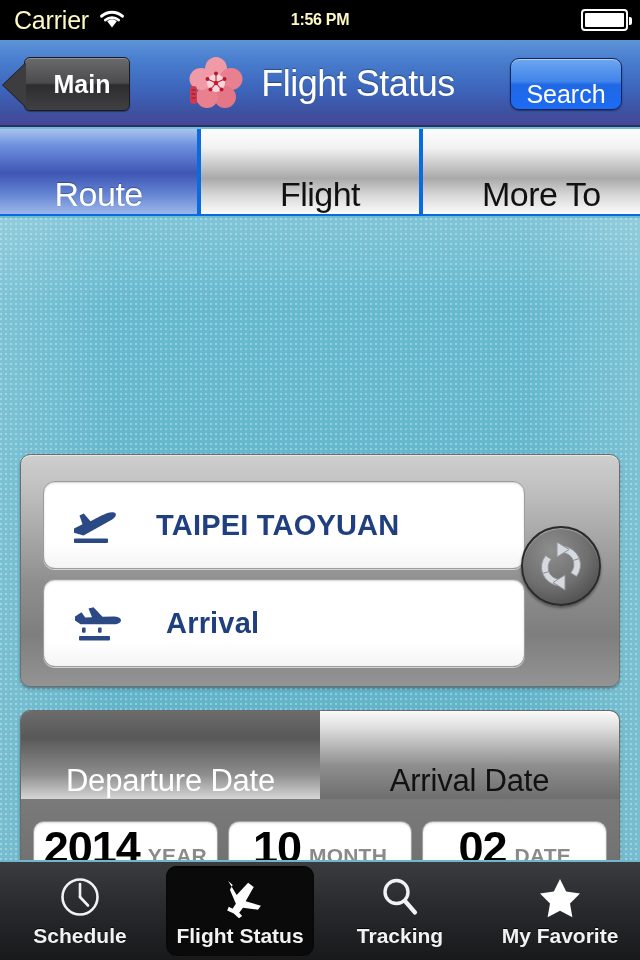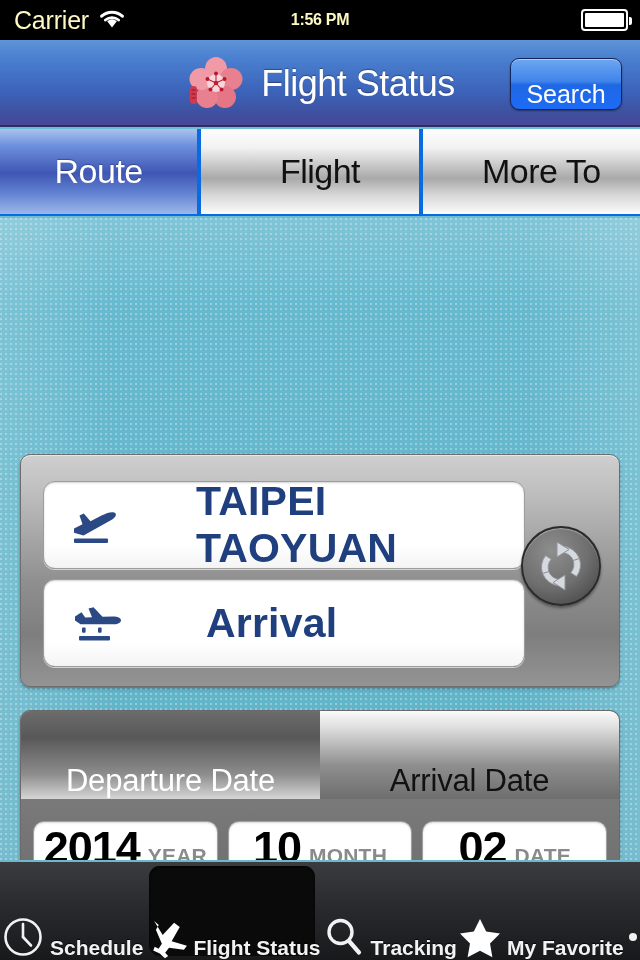--- a/index.html
+++ b/index.html
@@ -87,21 +87,21 @@
     display: flex; align-items: flex-end; justify-content: center;
     box-shadow: inset 0 1px 0 rgba(255,255,255,0.45), 0 1px 2px rgba(0,0,0,0.4);
   }
 
   
   #segmented-tabs {
     position: absolute; left: 0; top: 129px; width: 640px; height: 87px;
     display: flex; border-bottom: 2px solid #0a6be0;
   }
   .seg {
-    flex: 1 1 0; display: flex; align-items: center; justify-content: center;
+    flex: 1 1 0; display: flex; align-items: flex-end; justify-content: center;
     font-size: 34px; letter-spacing: -0.5px; position: relative;
   }
   .seg + .seg { border-left: 4px solid #0a6be0; padding-left: 20px; }
   .seg.off {
     background: linear-gradient(to bottom, #fdfdfd 0%, #f2f2f2 22%, #a9a9a9 58%, #d8d8d8 78%, #fbfbfb 100%);
     color: #111;
   }
   .seg.on {
     background: linear-gradient(to bottom, #a9c3ef 0%, #6c8fdd 20%, #3f56b4 52%, #5f7fd0 74%, #9db7ea 100%);
     color: #fff;
@@ -120,21 +120,21 @@
     position: absolute; left: 22px; width: 482px; height: 88px;
     background: linear-gradient(to bottom, #ffffff 0%, #ffffff 72%, #f4f4f4 100%);
     border-radius: 12px; border: 1px solid #9d9d9d;
     display: flex; align-items: center; gap: 30px; padding-left: 24px;
     box-shadow: inset 0 1px 2px rgba(0,0,0,0.18), 0 1px 0 rgba(255,255,255,0.6);
   }
   #field-departure { top: 26px; }
   #field-arrival { top: 124px; gap: 40px; }
   .route-icon { width: 58px; height: 46px; flex: 0 0 58px; }
   .route-text {
-    font-size: 41px; font-weight: bold; color: #1f3f7f; letter-spacing: 0.2px; margin-left: 40px;
+    font-size: 29px; font-weight: bold; color: #1f3f7f; letter-spacing: 0.2px;
   }
   #swap-button {
     position: absolute; right: 18px; top: 71px; width: 80px; height: 80px;
     border-radius: 50%;
     background: radial-gradient(circle at 38% 30%, #8e8e8e 0%, #6e6e6e 52%, #3c3c3c 100%);
     border: 2px solid #2a2a2a;
     display: flex; align-items: center; justify-content: center;
     box-shadow: 0 2px 3px rgba(0,0,0,0.4), inset 0 1px 1px rgba(255,255,255,0.35);
   }
   #swap-button svg { width: 56px; height: 56px; }
@@ -177,22 +177,22 @@
   .date-unit { font-size: 21px; font-weight: bold; color: #8a8a8a; letter-spacing: 0.2px; }
 
   
   #tab-bar {
     position: absolute; left: 0; bottom: 0; width: 640px; height: 100px;
     background: linear-gradient(to bottom, #3a3c3f 0%, #2a2c2f 40%, #18191b 100%);
     border-top: 2px solid #6fb7cd;
     display: flex;
   }
   .tab-item {
-    flex: 1 1 0; display: flex; flex-direction: row;
-    align-items: flex-end; justify-content: center; gap: 4px;
+    flex: 1 1 0; display: flex; flex-direction: column;
+    align-items: center; justify-content: center; gap: 4px;
     color: #f2f2f2; position: relative;
   }
   .tab-item.selected::before {
     content: ""; position: absolute; left: 6px; right: 6px; top: 4px; bottom: 4px;
     background: #0a0a0a; border-radius: 11px;
     box-shadow: inset 0 1px 2px rgba(0,0,0,0.8);
   }
   .tab-icon { width: 46px; height: 46px; position: relative; z-index: 1; }
   .tab-label {
     font-size: 21px; font-weight: bold; position: relative; z-index: 1;
@@ -216,20 +216,23 @@
   </div>
   <div class="sb-center">1:56 PM</div>
   <div class="sb-right">
     <span class="battery">
         <i></i>
       </span>
   </div>
 </div>
 
 <div id="nav-bar">
+  <div id="back-button">
+    <span>Main</span>
+  </div>
 
   <div id="nav-title-group">
     <span>
       <svg id="app-logo" viewBox="0 0 62 56">
         <g>
           <ellipse cx="31" cy="13" rx="11" ry="12" fill="#ef9aa6"></ellipse>
           <ellipse cx="46" cy="23" rx="11.5" ry="11" fill="#e8808f"></ellipse>
           <ellipse cx="40" cy="41" rx="11" ry="11" fill="#e47686"></ellipse>
           <ellipse cx="22" cy="41" rx="11" ry="11" fill="#e8808f"></ellipse>
           <ellipse cx="16" cy="23" rx="11.5" ry="11" fill="#ef9aa6"></ellipse>
@@ -383,24 +386,14 @@
 
   <div class="tab-item">
     <span class="tab-icon">
       <svg viewBox="0 0 46 46">
         <path d="M23 5 L29.2 17.6 L43 19.6 L33 29.4 L35.4 43.2 L23 36.7 L10.6 43.2 L13 29.4 L3 19.6 L16.8 17.6 Z" fill="#ffffff"></path>
       </svg>
     </span>
     <span class="tab-label">My Favorite</span>
   </div>
 
-  <div class="tab-item">
-    <span class="tab-icon">
-      <svg viewBox="0 0 46 46">
-        <circle cx="9" cy="23" r="4" fill="#f2f2f2"></circle>
-        <circle cx="23" cy="23" r="4" fill="#f2f2f2"></circle>
-        <circle cx="37" cy="23" r="4" fill="#f2f2f2"></circle>
-      </svg>
-    </span>
-    <span class="tab-label">More</span>
-  </div>
 
 </div>
 
 </body></html>

